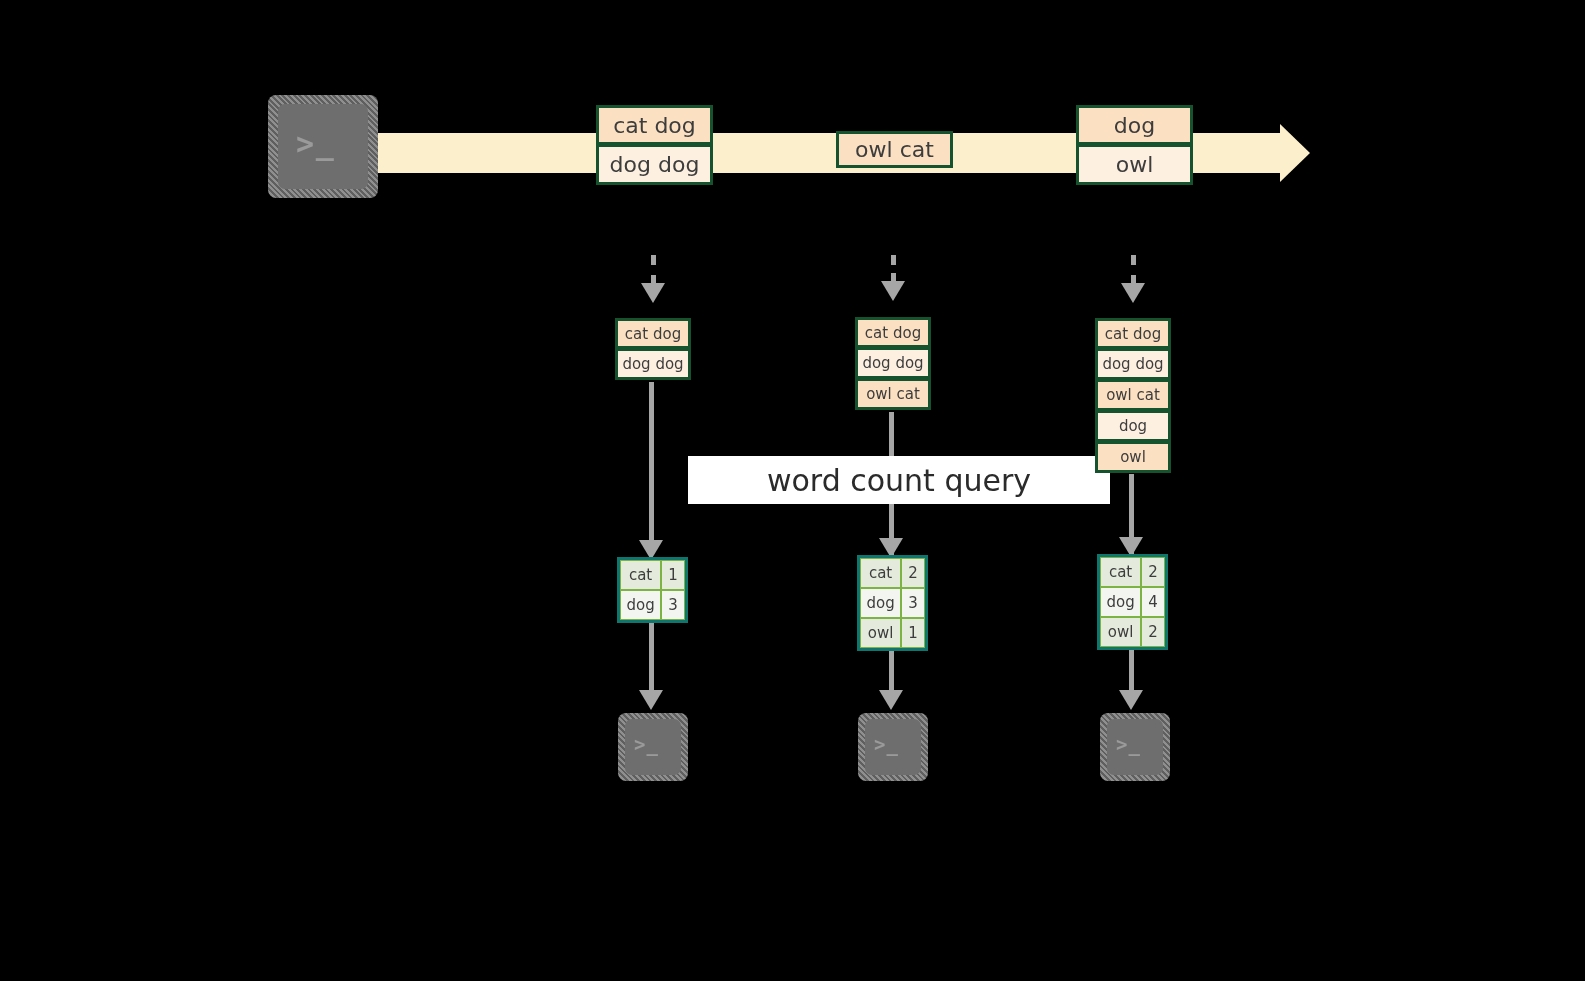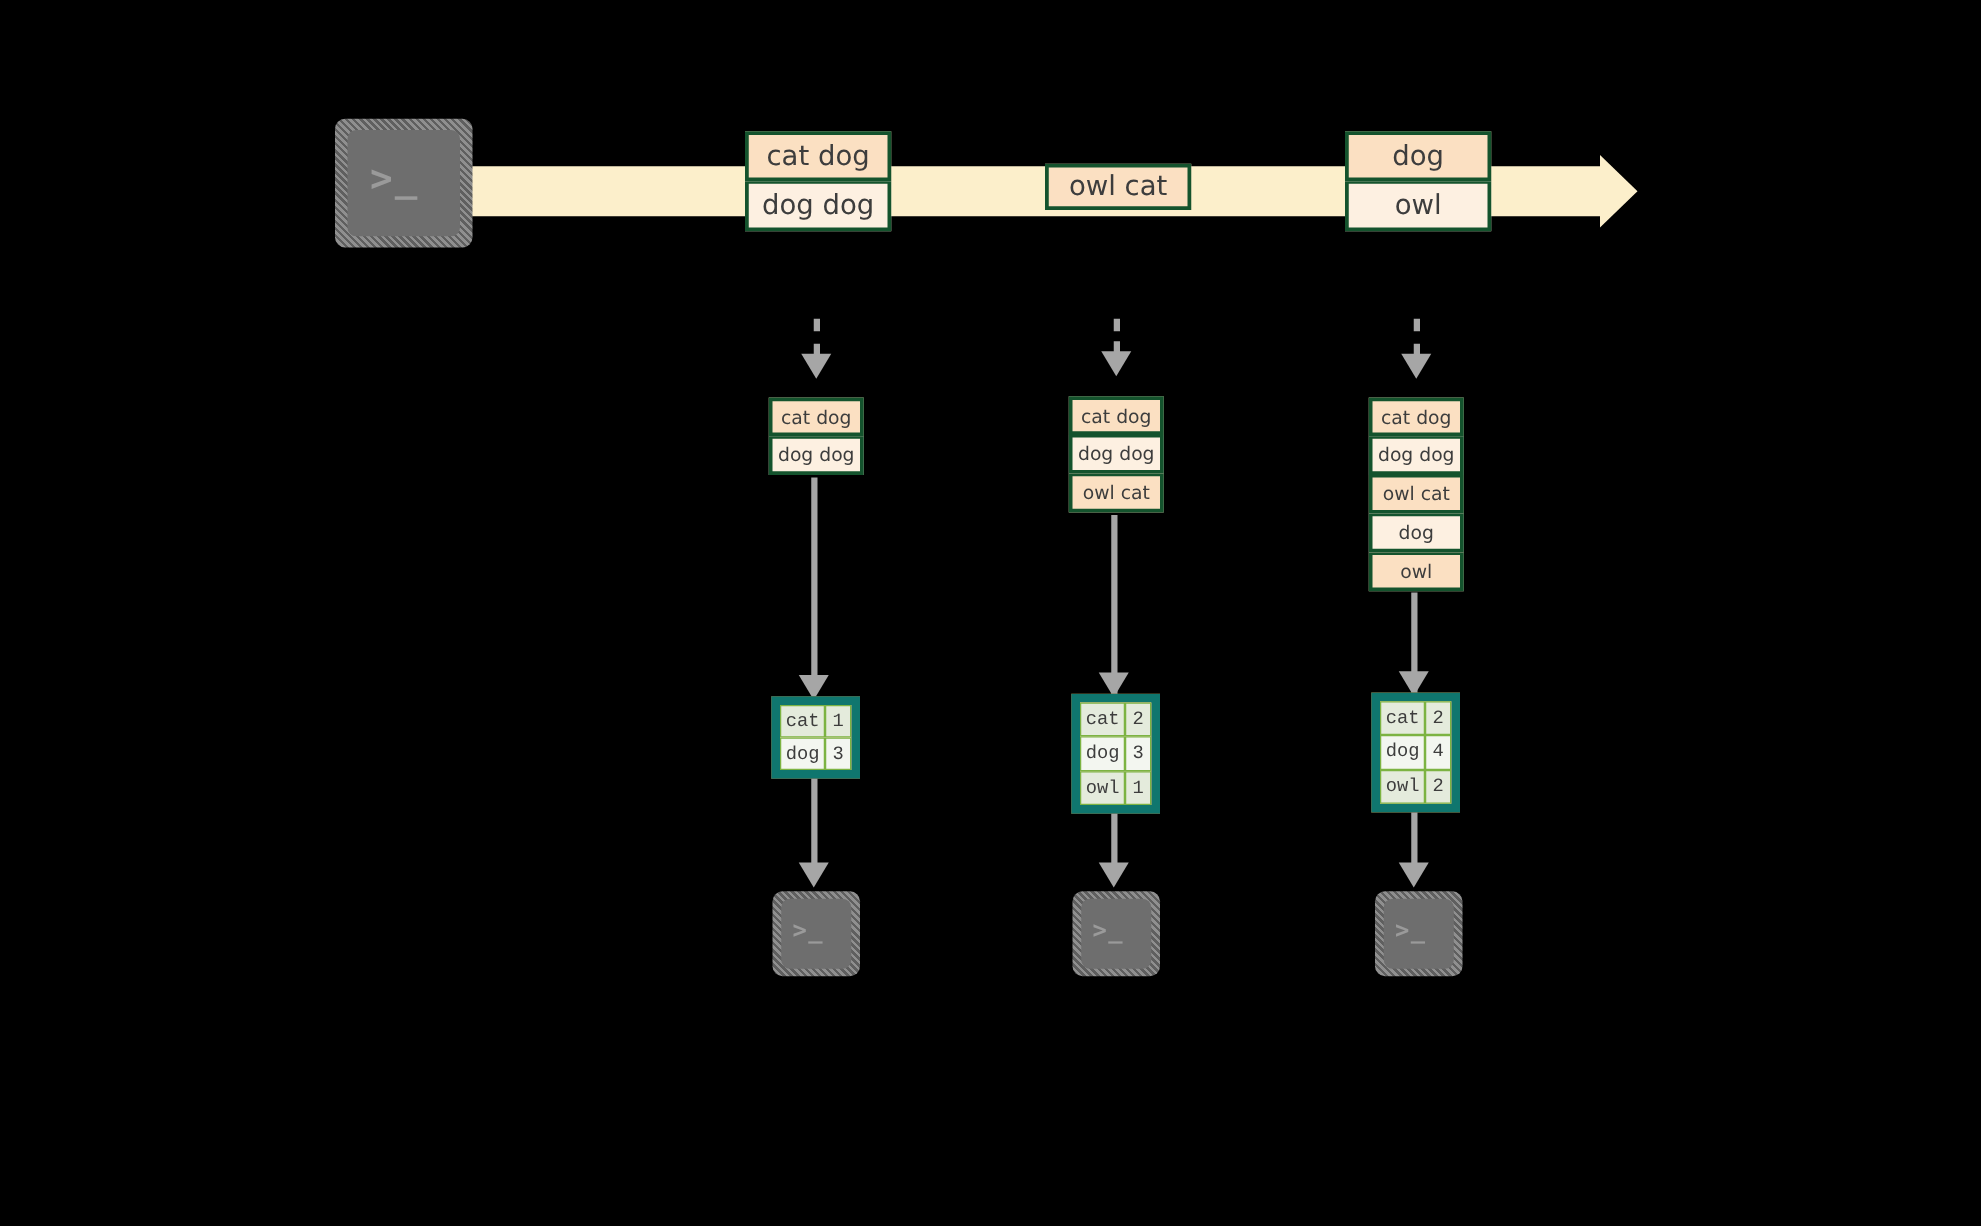--- a/index.html
+++ b/index.html
@@ -66,25 +66,24 @@
     white-space: nowrap;
     background: #fbe0c2;
   }
   .msg.alt { background: #fdf0e1; }
   .msg + .msg { border-top-width: 2px; }
 
   
   .tbl {
     position: absolute;
     box-sizing: border-box;
-    border: 7px solid #0f766e;
+    border: 3px solid #0f766e;
     display: flex;
     flex-direction: column;
-    background: #f97316;
-    font-family: Liberation Mono, monospace;
+    background: #a3a3a3;
   }
   .trow {
     display: flex;
     flex: 1 1 0;
   }
   .tcell {
     box-sizing: border-box;
     display: flex;
     align-items: center;
     justify-content: center;
@@ -214,20 +213,23 @@
   </div>
 
   <div class="conn" style="left:889px; top:651px; width:5px; height:44px;"></div>
   <div class="arrowhead" style="left:879px; top:690px;"></div>
 
   <div class="term" style="left:858px; top:713px; width:70px; height:68px;">
     <div class="term-inner" style="left:7px; top:6px; right:7px; bottom:6px;"></div>
     <div class="term-glyph" style="left:16px; top:22px; font-size:19px;">&gt;_</div>
   </div>
 
+  <div class="banner" style="left:688px; top:456px; width:422px; height:48px; font-size:30px;">
+    <span>word count query</span>
+  </div>
 
   <div class="conn dashed" style="left:1131px; top:255px; height:30px;"></div>
   <div class="arrowhead" style="left:1121px; top:283px;"></div>
 
   <div class="msg-stack" style="left:1095px; top:318px; width:76px;">
     <div class="msg" style="height:31px; font-size:15px;">cat dog</div>
     <div class="msg alt" style="height:31px; font-size:15px;">dog dog</div>
     <div class="msg" style="height:31px; font-size:15px;">owl cat</div>
     <div class="msg alt" style="height:31px; font-size:15px;">dog</div>
     <div class="msg" style="height:31px; font-size:15px;">owl</div>

